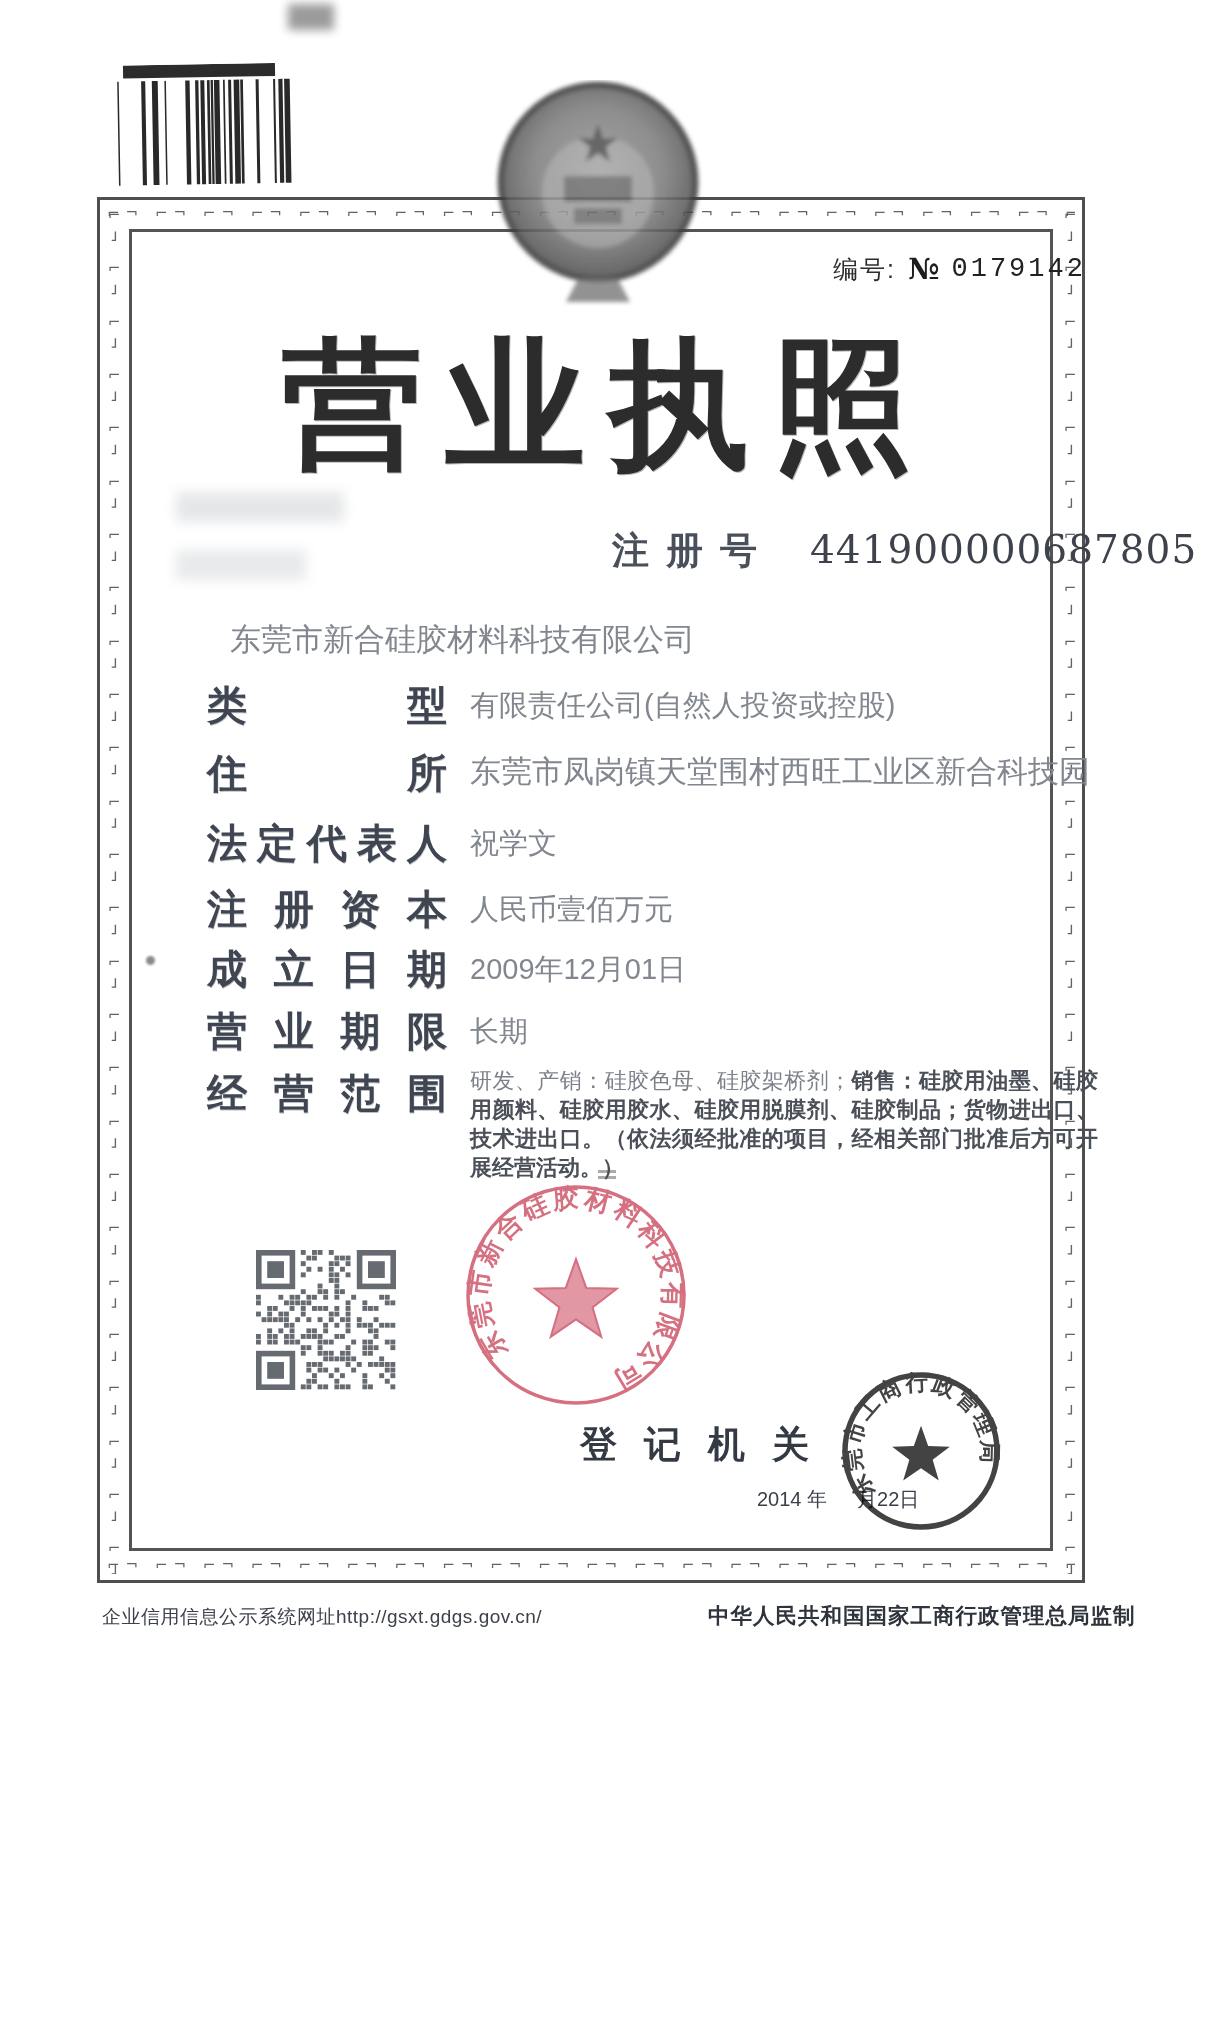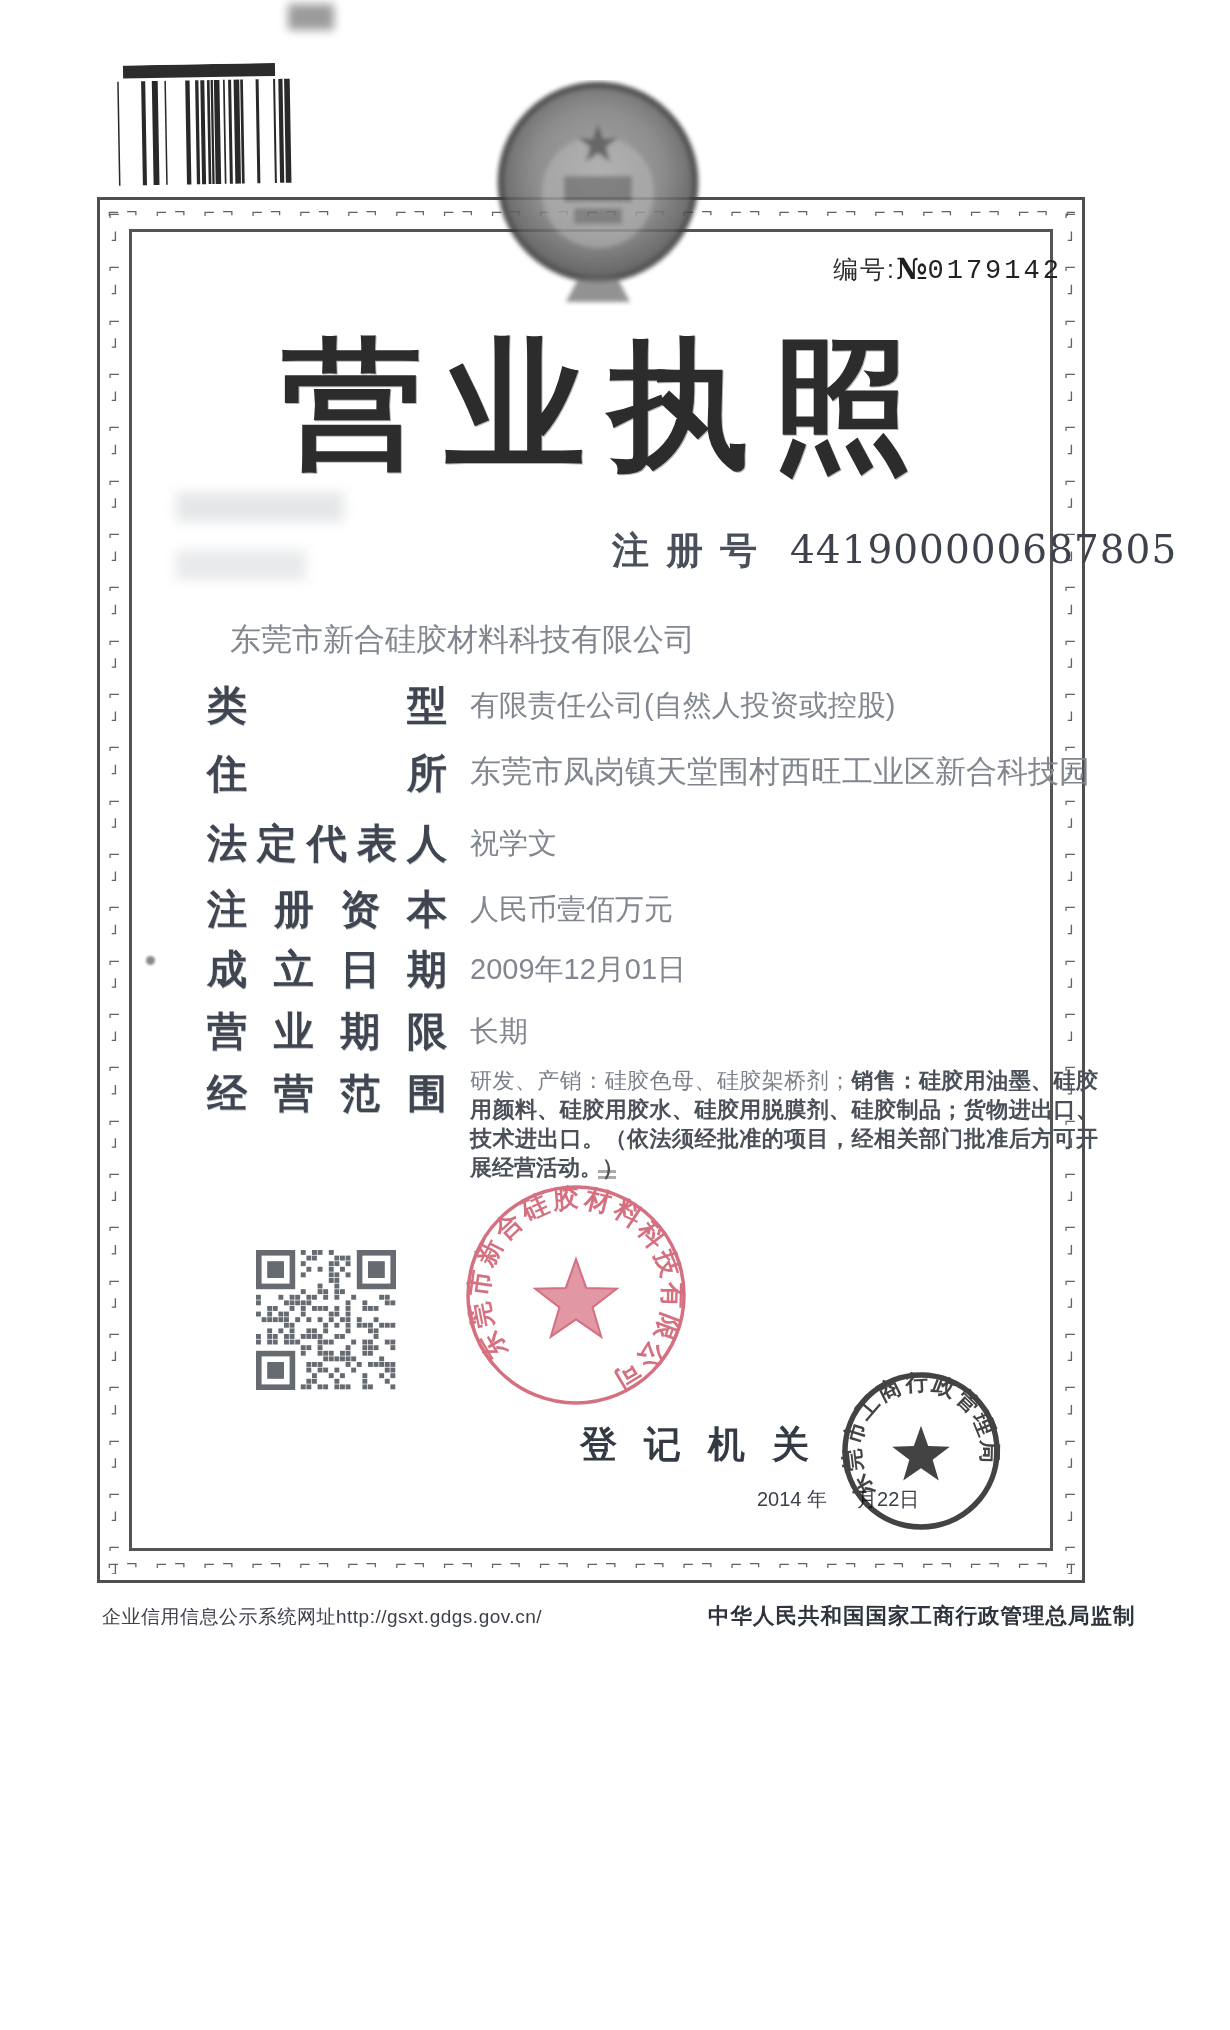--- a/index.html
+++ b/index.html
@@ -15,31 +15,31 @@
            font-family:"DejaVu Sans",sans-serif;font-size:15px;letter-spacing:6px;line-height:19px;}
   .m-top{left:7px;right:7px;top:4px;height:20px;}
   .m-bottom{left:7px;right:7px;bottom:4px;height:20px;}
   .m-left{top:6px;bottom:6px;left:3px;width:20px;writing-mode:vertical-rl;}
   .m-right{top:6px;bottom:6px;right:3px;width:20px;writing-mode:vertical-rl;}
 
   
   .barcode{position:absolute;left:116px;top:64px;width:198px;height:126px;transform:rotate(-1deg);z-index:4;opacity:.92;}
   .emblem{position:absolute;left:492px;top:80px;width:212px;height:226px;z-index:6;}
 
-  .serial{position:absolute;left:833px;top:252px;display:flex;align-items:flex-end;gap:0;z-index:5;}
+  .serial{position:absolute;left:833px;top:252px;display:flex;align-items:center;gap:12px;z-index:5;}
   .serial-label{font-size:25px;color:#2d2d2d;letter-spacing:2px;}
   .serial-symbol{font-family:"DejaVu Serif",serif;font-weight:bold;font-size:29px;color:#1e1e1e;}
   .serial-number{font-family:"Liberation Mono","DejaVu Sans Mono",monospace;font-size:27px;color:#222;letter-spacing:3px;}
 
   .title{position:absolute;left:282px;top:330px;width:630px;z-index:5;
          font-size:140px;line-height:150px;font-weight:900;color:#2c2c2c;
          text-align:justify;text-align-last:justify;text-justify:inter-character;
          text-shadow:1px 1px 0 rgba(70,70,70,.4);}
 
-  .regno{position:absolute;left:612px;top:526px;display:flex;align-items:baseline;gap:16px;z-index:5;}
+  .regno{position:absolute;left:612px;top:526px;display:flex;align-items:baseline;gap:36px;z-index:5;}
   .regno-label{font-size:37px;color:#4a505b;letter-spacing:17px;font-weight:600;}
   .regno-value{font-family:"DejaVu Serif",serif;font-size:39px;color:#3d424c;letter-spacing:1px;}
 
   
   .row{position:absolute;left:207px;display:flex;z-index:5;}
   .flabel{width:240px;font-size:40px;font-weight:600;color:#3f4551;
           text-align:justify;text-align-last:justify;text-justify:inter-character;
           text-shadow:.5px .5px 0 rgba(63,69,81,.35);}
   .fvalue{margin-left:23px;margin-top:8px;font-size:29px;color:#82878f;white-space:nowrap;}
   .v-name{font-size:31px;margin-top:5px;}

